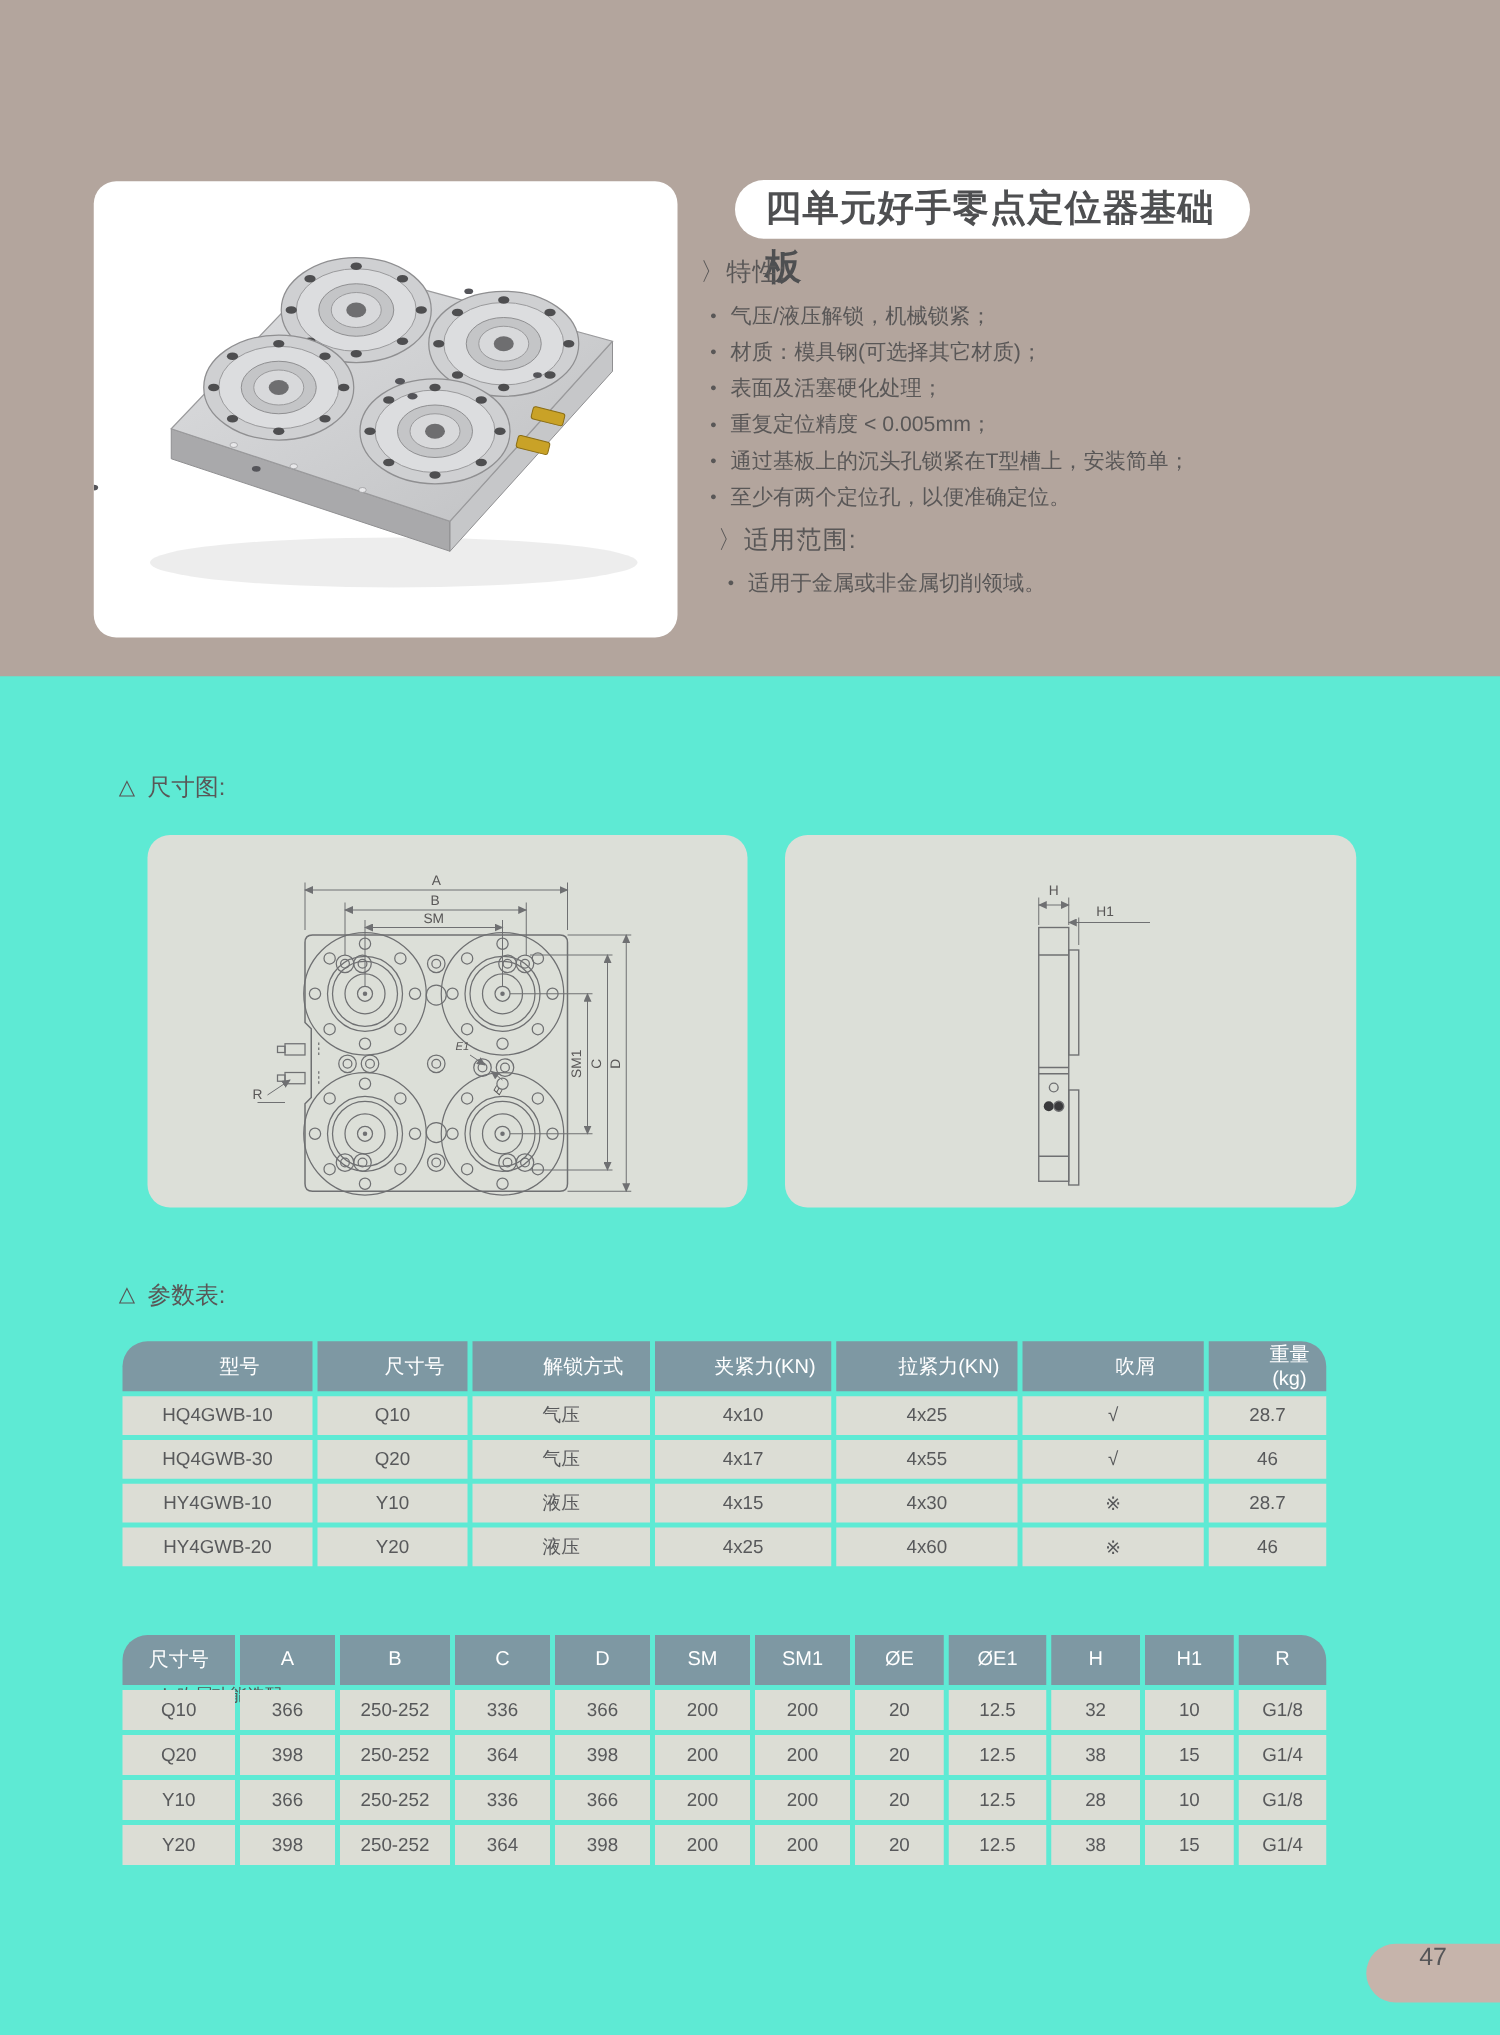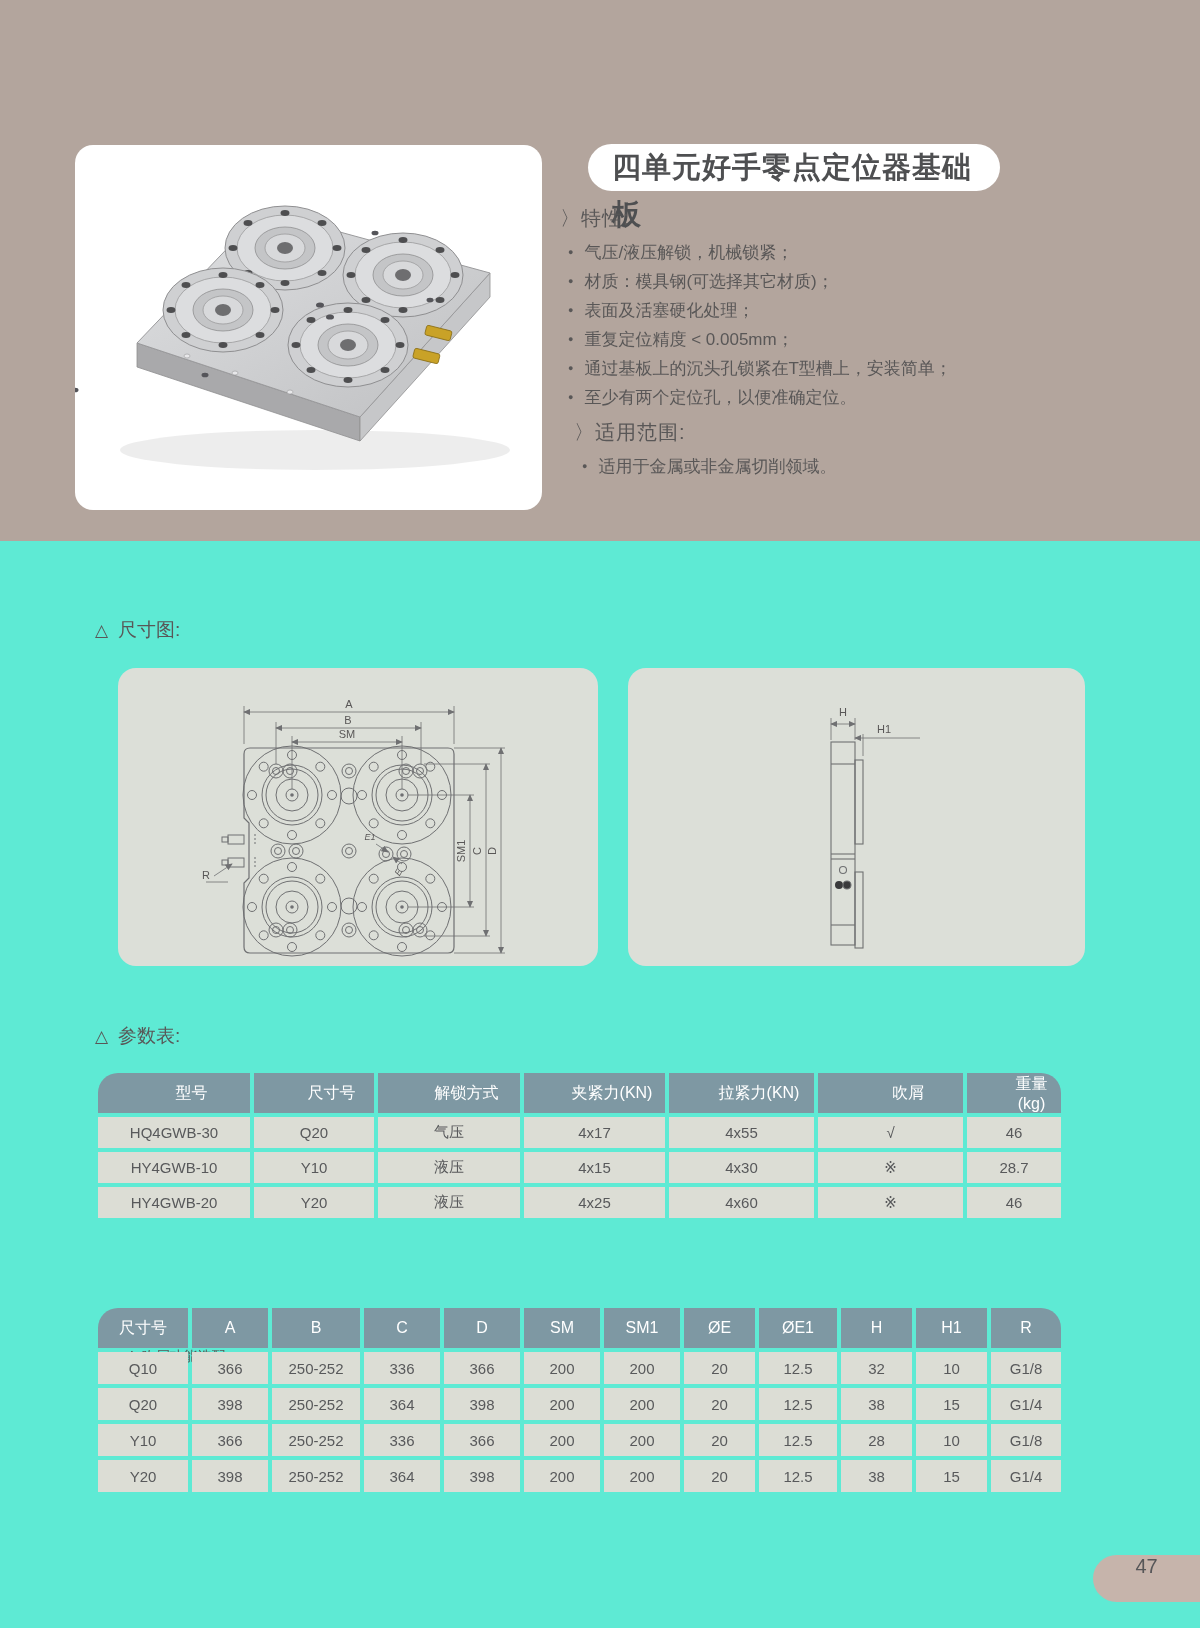--- a/index.html
+++ b/index.html
@@ -283,20 +283,29 @@
           <th>尺寸号</th>
           <th>解锁方式</th>
           <th>夹紧力(KN)</th>
           <th>拉紧力(KN)</th>
           <th>吹屑</th>
           <th>重量(kg)</th>
         </tr>
       </thead>
       <tbody>
         <tr>
+          <td>HQ4GWB-10</td>
+          <td>Q10</td>
+          <td>气压</td>
+          <td>4x10</td>
+          <td>4x25</td>
+          <td>√</td>
+          <td>28.7</td>
+        </tr>
+        <tr>
           <td>HQ4GWB-30</td>
           <td>Q20</td>
           <td>气压</td>
           <td>4x17</td>
           <td>4x55</td>
           <td>√</td>
           <td>46</td>
         </tr>
         <tr>
           <td>HY4GWB-10</td>

